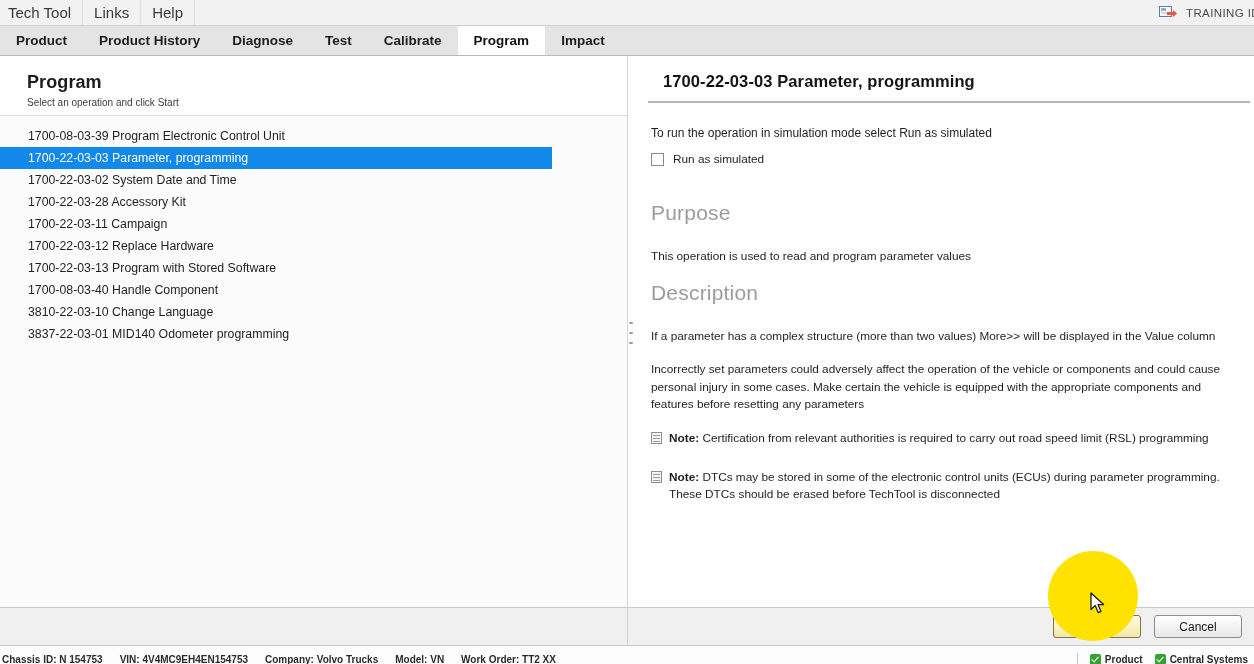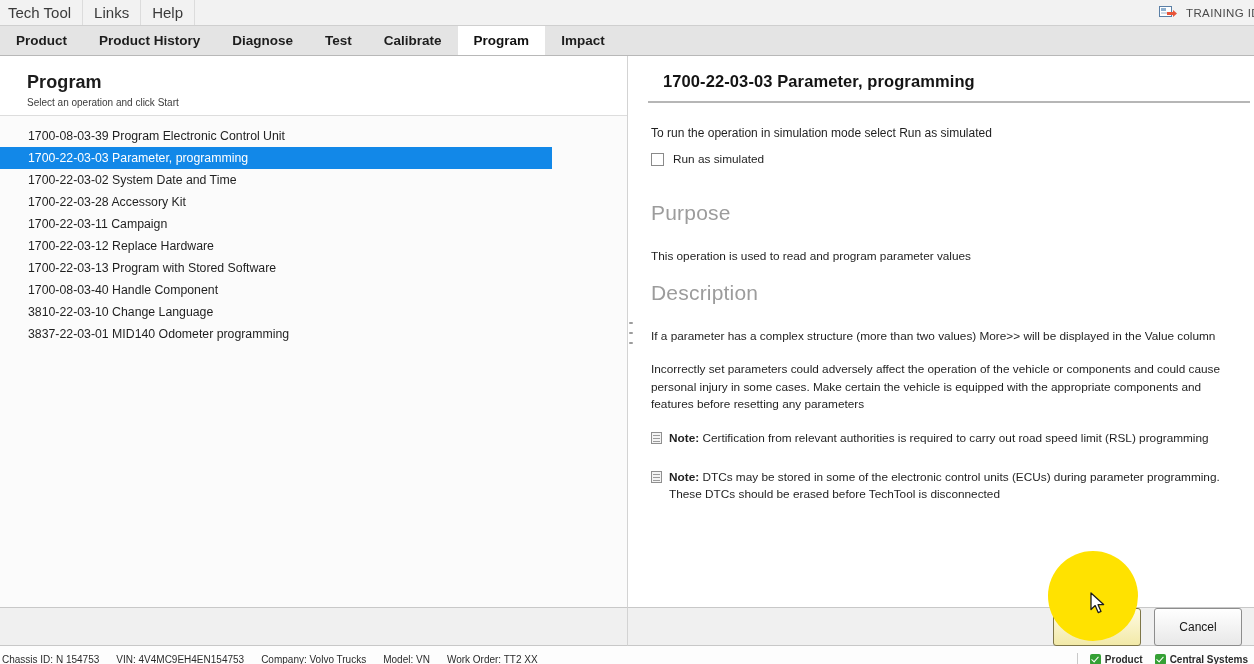--- a/index.html
+++ b/index.html
@@ -254,21 +254,21 @@
     border-top: 1px solid #c8c8c8;
     border-bottom: 1px solid #c8c8c8;
     display: flex; align-items: center;
     justify-content: flex-end;
     padding-right: 12px;
     gap: 13px;
     position: relative;
   }
   .btn {
     min-width: 88px;
-    height: 38px;
+    height: 23px;
     border: 1px solid #8d8d8d;
     border-radius: 3px;
     background: linear-gradient(#ffffff, #e8e8e8);
     font-size: 12px;
     color: #161616;
     display: flex; align-items: center; justify-content: center;
     cursor: pointer;
     font-family: "Liberation Sans", sans-serif;
   }
   .btn.start {
@@ -298,21 +298,21 @@
     justify-content: space-between;
     padding: 0 4px 0 2px;
     font-size: 10.5px;
     color: #2b2b2b;
     overflow: hidden;
   }
   .status-left {
     display: flex; align-items: center;
     gap: 17px;
     white-space: nowrap;
-    font-weight: normal;
+    font-weight: bold;
     font-size: 10px;
     position: relative;
     top: 4px;
   }
   .status-right {
     display: flex; align-items: center;
     gap: 12px;
     white-space: nowrap;
     font-size: 10px;
     font-weight: bold;

